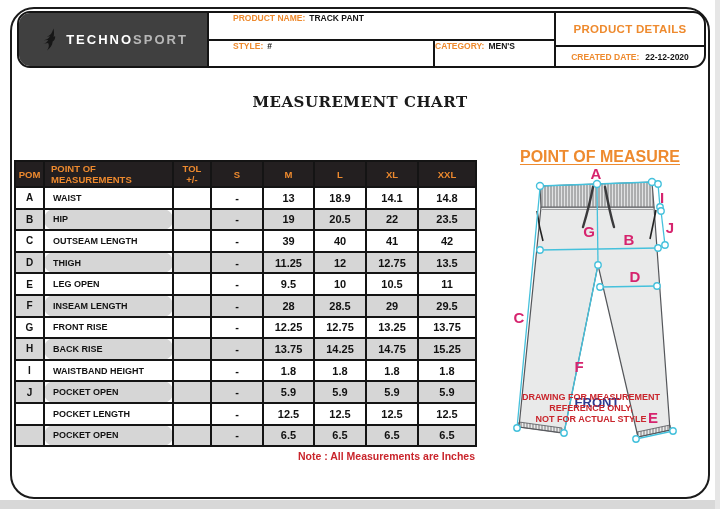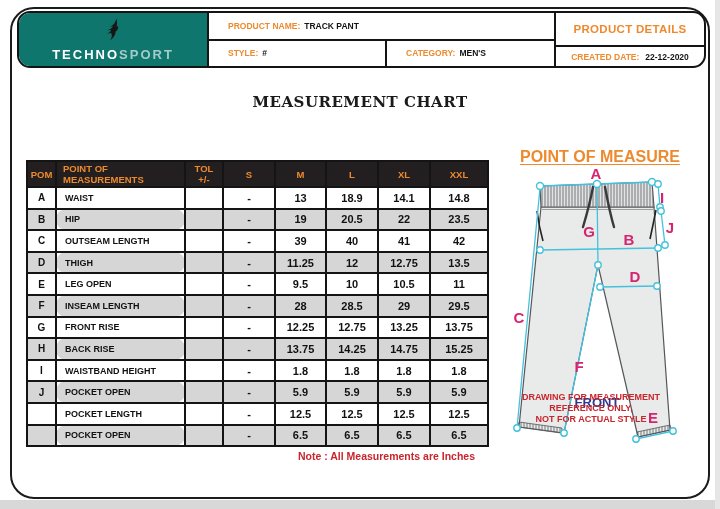--- a/index.html
+++ b/index.html
@@ -10,50 +10,50 @@
   .edge-strip-bottom { position:absolute; left:0; top:500px; width:720px; height:9px; background:#d8d8d8; }
   .edge-strip-right  { position:absolute; left:715px; top:0; width:5px; height:509px; background:#e6e6e6; }
 
   .outer-border { position:absolute; left:10px; top:7px; width:700px; height:492px;
                   border:2px solid #1b1b1b; border-radius:24px; background:#ffffff; }
 
   
   .header-box { position:absolute; left:17px; top:11px; width:689px; height:57px;
                 border:2px solid #141414; border-radius:13px; overflow:hidden;
                 display:flex; background:#ffffff; }
-  .logo-cell { width:190px; background:#0f766e; border-right:2px solid #141414;
-               display:flex; align-items:center; justify-content:center; gap:4px;flex-direction:column; }
+  .logo-cell { width:190px; background:#404040; border-right:2px solid #141414;
+               display:flex; align-items:center; justify-content:center; gap:4px; }
   .logo-text { font-weight:bold; font-size:13px; letter-spacing:2px; white-space:nowrap; }
   .logo-text .t1 { color:#ffffff; }
   .logo-text .t2 { color:rgba(255,255,255,0.62); }
 
   .mid-cell { flex:1; display:flex; flex-direction:column; }
   .hrow { flex:1; display:flex; align-items:center; }
   .hrow + .hrow { border-top:2px solid #141414; }
-  .hcell { display:flex; align-items:center; height:100%; padding-left:19px; gap:4px; }
+  .hcell { display:flex; height:100%; padding-left:0; gap:4px;margin-left:24px; }
   .hcell.split { width:176px; }
   .hcell.rest { flex:1; border-left:2px solid #141414; }
   .hlabel { color:#ee8a2e; font-weight:bold; font-size:8.5px; white-space:nowrap; }
   .hvalue { color:#141414; font-weight:bold; font-size:8.5px; white-space:nowrap; }
 
   .right-cell { width:150px; border-left:2px solid #141414; display:flex; flex-direction:column; }
   .pd-cell { height:32px; display:flex; align-items:center; justify-content:center;
              color:#ee8a2e; font-weight:bold; font-size:11.5px; letter-spacing:0.3px; }
   .cd-cell { flex:1; border-top:2px solid #141414; display:flex; align-items:center;
              justify-content:center; gap:6px; }
   .cd-cell .hlabel, .cd-cell .hvalue { font-size:8.5px; }
 
   
   .doc-title { position:absolute; left:0; top:93px; width:720px; text-align:center; }
   .doc-title span { font-family:"DejaVu Serif", serif; font-weight:bold; font-size:15px;
                     color:#1b1b1b; letter-spacing:0.5px; 
                     text-underline-offset:3px; }
 
   
-  table.meas { position:absolute; left:26px; top:160px; border-collapse:collapse;
+  table.meas { position:absolute; left:14px; top:160px; border-collapse:collapse;
                table-layout:fixed; width:461px;padding-left:40px; }
   table.meas th { background:#231f20; color:#ee8a2e; font-weight:bold; font-size:9.5px;
                   height:26px; border:2px solid #141414; text-align:center; padding:0 2px; }
   table.meas th.name-h { text-align:left; padding-left:6px; }
   table.meas td { border:2px solid #141414; height:21.6px; font-weight:bold;
                   font-size:11px; color:#111; text-align:center; background:#ffffff; }
   table.meas tr.alt td { background:#d6d6d6; }
   table.meas td.pom-cell { font-size:10px; }
   table.meas td.name-cell { text-align:left; padding-left:8px; font-size:9px;border-radius:10px; }
 

